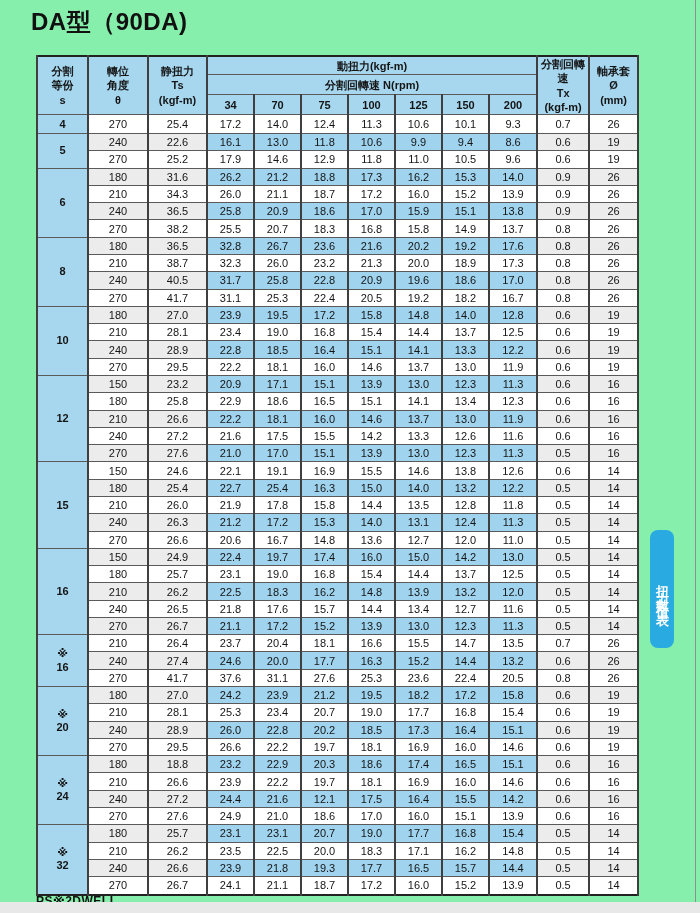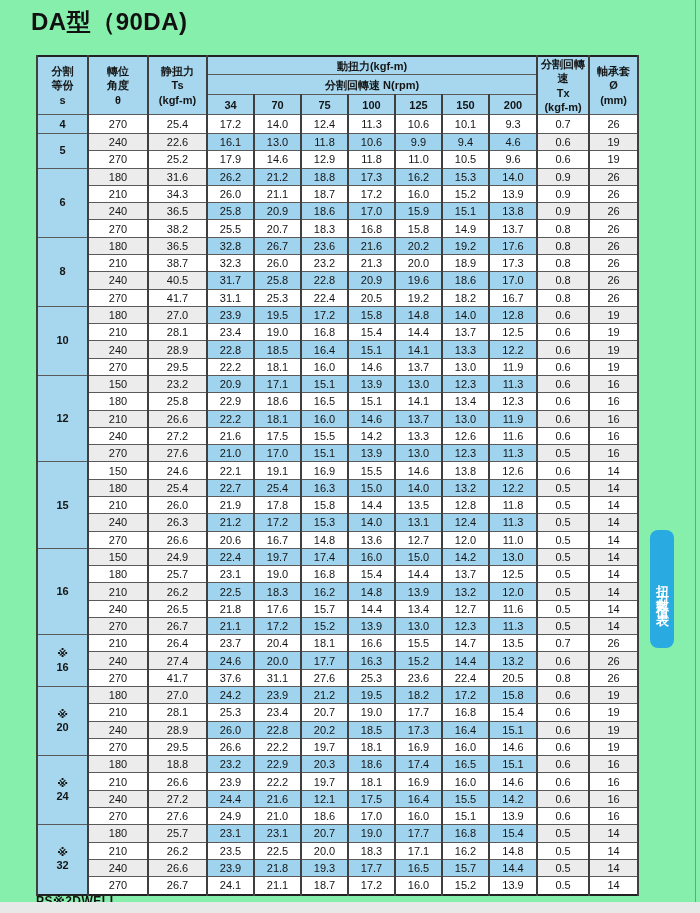--- a/index.html
+++ b/index.html
@@ -104,21 +104,21 @@
         <tr class="stripe">
           <td class="s-cell" rowspan="2">5</td>
           <td class="plain">240</td>
           <td class="plain">22.6</td>
           <td class="torque">16.1</td>
           <td class="torque">13.0</td>
           <td class="torque">11.8</td>
           <td class="torque">10.6</td>
           <td class="torque">9.9</td>
           <td class="torque">9.4</td>
-          <td class="torque">4.6</td>
+          <td class="torque">8.6</td>
           <td class="plain">0.6</td>
           <td class="plain">19</td>
         </tr>
         <tr>
           <td class="plain">270</td>
           <td class="plain">25.2</td>
           <td class="torque">17.9</td>
           <td class="torque">14.6</td>
           <td class="torque">12.9</td>
           <td class="torque">11.8</td>

